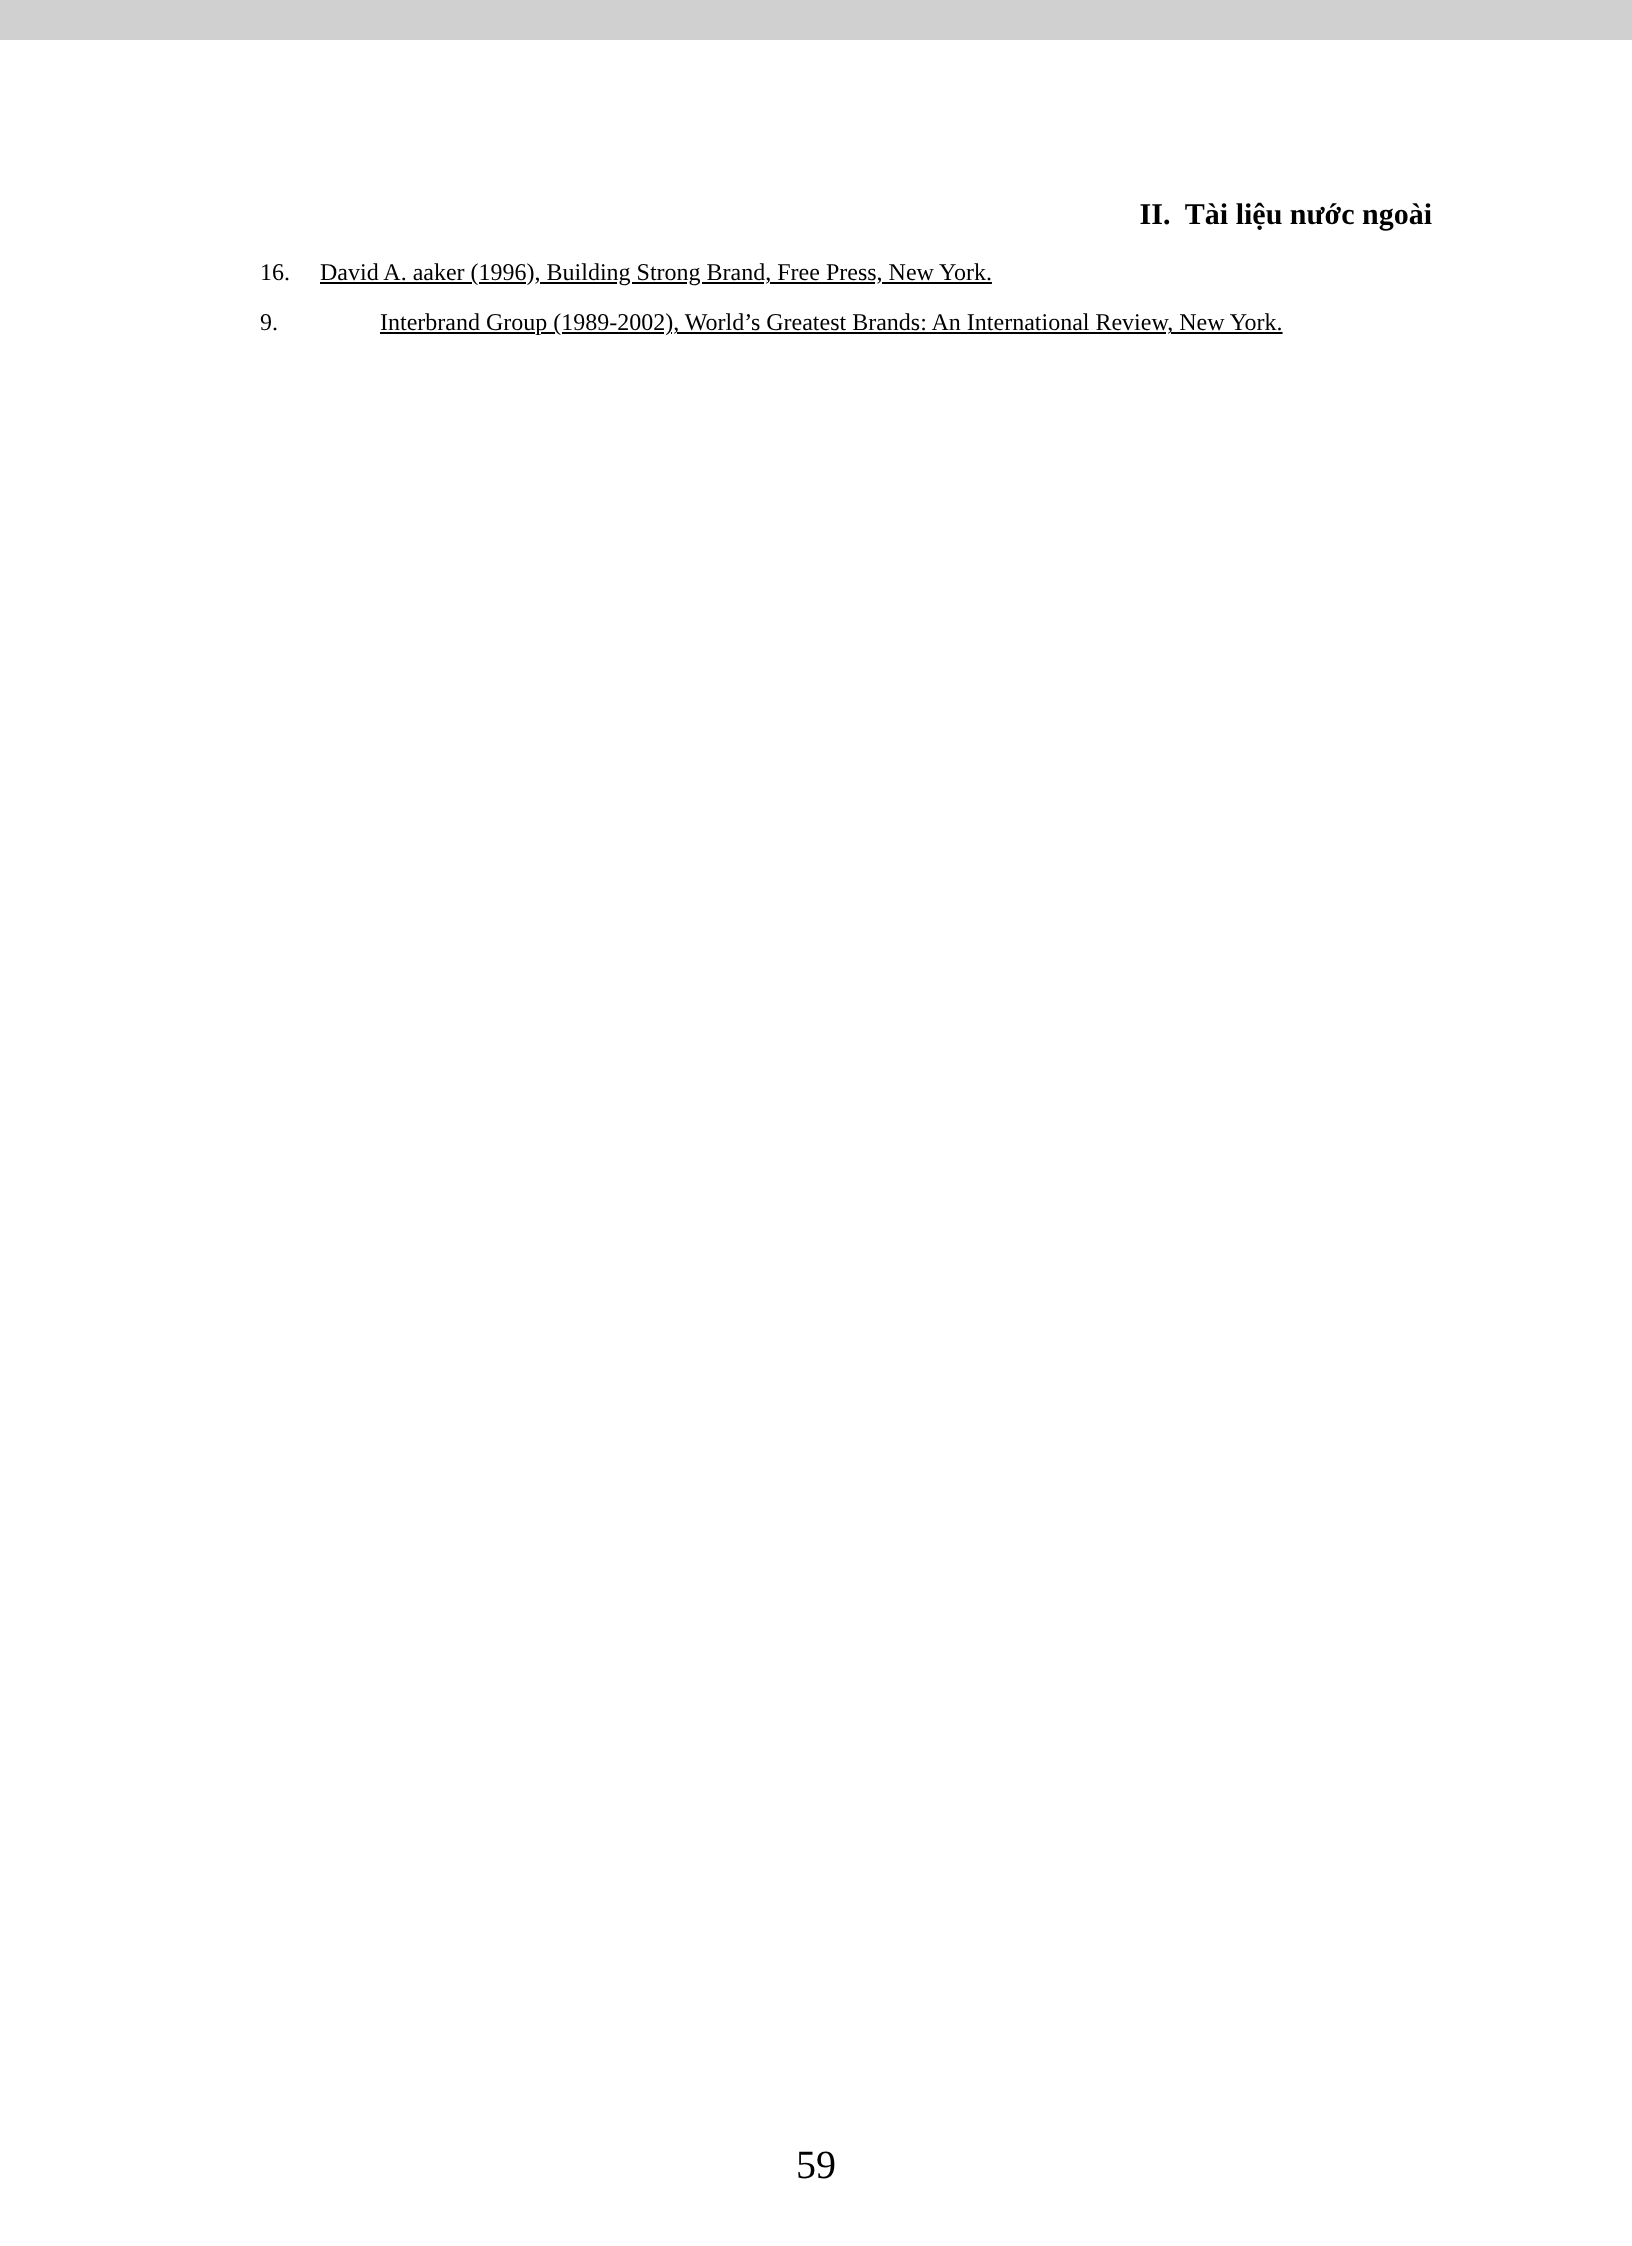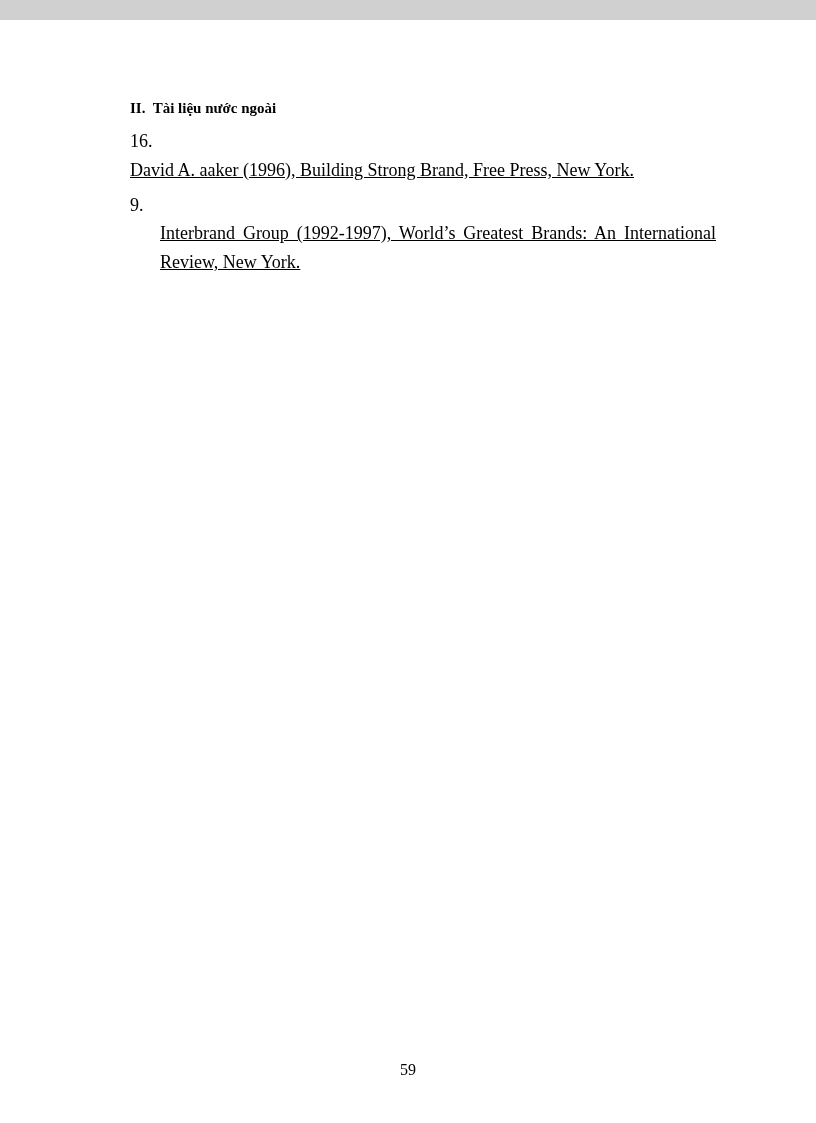--- a/index.html
+++ b/index.html
@@ -23,74 +23,73 @@
       min-height: 1123px;
       background: #ffffff;
       position: relative;
       padding: 80px 100px 80px 130px;
     }
 
     .section-heading {
       font-size: 15px;
       font-weight: bold;
       margin-bottom: 10px;
-      text-align: left;
+      text-align: right;
     }
 
     .references-list {
       list-style: none;
       padding: 0;
       margin: 0;
     }
 
     .reference-item {
-      font-size: 18px;
+      font-size: 12px;
       line-height: 1.6;
       margin-bottom: 6px;
       text-align: justify;
       display: flex;
-      flex-direction: column;
     }
 
     .ref-number {
       min-width: 30px;
       flex-shrink: 0;
     }
 
     .ref-content {
       flex: 1;
       text-align: justify;
       text-decoration: underline;
     }
 
     .ref-content-indent {
       padding-left: 30px;
     }
 
     .page-number {
       position: absolute;
-      bottom: 64px;
+      bottom: 48px;
       left: 50%;
       transform: translateX(-50%);
-      font-size: 16px;
+      font-size: 20px;
       font-family: "Times New Roman", Times, serif;
     }
   </style>
 </head>
 <body>
 
 <div class="page">
 
   <div class="section-heading">II.&nbsp; Tài liệu nước ngoài</div>
 
   <ul class="references-list">
     <li class="reference-item">
       <span class="ref-number">16.</span>
       <span class="ref-content">David A. aaker (1996),  Building  Strong  Brand,  Free Press, New York.</span>
     </li>
     <li class="reference-item">
       <span class="ref-number">9.</span>
-      <span class="ref-content ref-content-indent">Interbrand  Group  (1992-1997),   World’s  Greatest  Brands:   An International  Review,  New York.</span>
+      <span class="ref-content ref-content-indent">Interbrand  Group  (1989-2002),   World’s  Greatest  Brands:   An International  Review,  New York.</span>
     </li>
   </ul>
 
   <div class="page-number">59</div>
 </div>
 
 </body></html>

